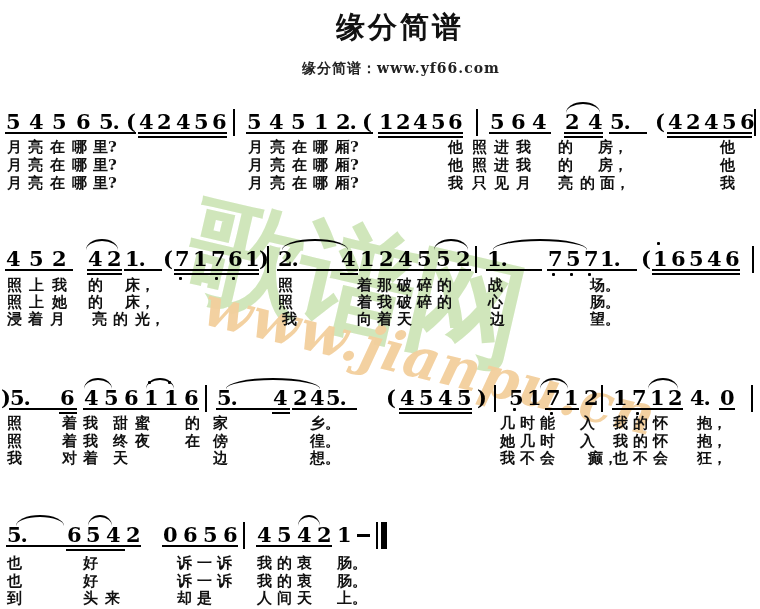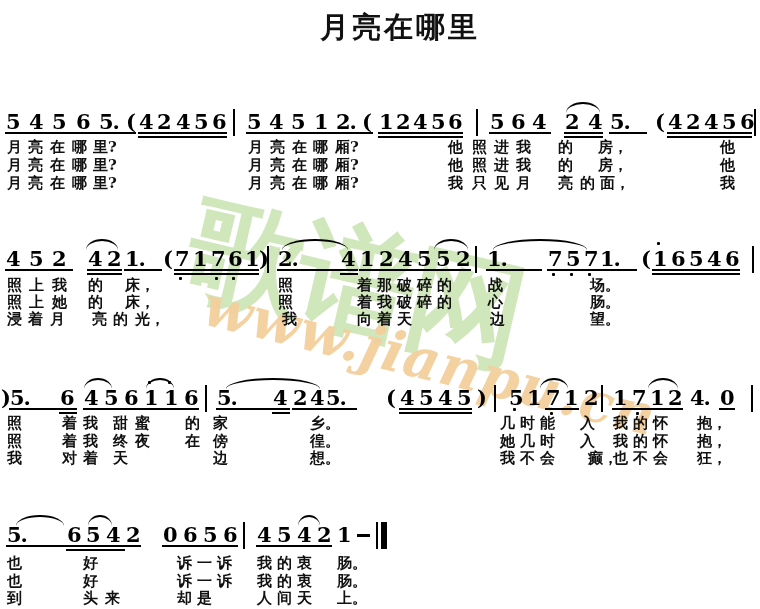--- a/index.html
+++ b/index.html
@@ -27,21 +27,22 @@
   .dash{position:absolute;width:13px;height:3px;background:#000;}
   .lyr{position:absolute;font-family:"DejaVu Serif","Liberation Serif",serif;
        font-size:15px;line-height:17px;font-weight:bold;color:#111;white-space:nowrap;}
 </style>
 </head>
 <body>
 
 <div class="page">
   <div class="wm-green">歌谱网</div>
   <div class="wm-tan">www.jianpu.cn</div>
-  <h1 class="title">月亮在哪里</h1>
+  <h1 class="title">缘分简谱</h1>
+  <div class="subtitle">缘分简谱：www.yf66.com</div>
   <div class="score">
       <div class="note" style="left: 6px; top: 111px;">5</div>
       <div class="beam" style="left: 5px; top: 132px; width: 23px;"></div>
       <div class="note" style="left: 29px; top: 111px;">4</div>
       <div class="beam" style="left: 28px; top: 132px; width: 23px;"></div>
       <div class="note" style="left: 52px; top: 111px;">5</div>
       <div class="beam" style="left: 51px; top: 132px; width: 24px;"></div>
       <div class="note" style="left: 76px; top: 111px;">6</div>
       <div class="beam" style="left: 75px; top: 132px; width: 23px;"></div>
       <div class="note" style="left: 99px; top: 111px;">5.</div>

